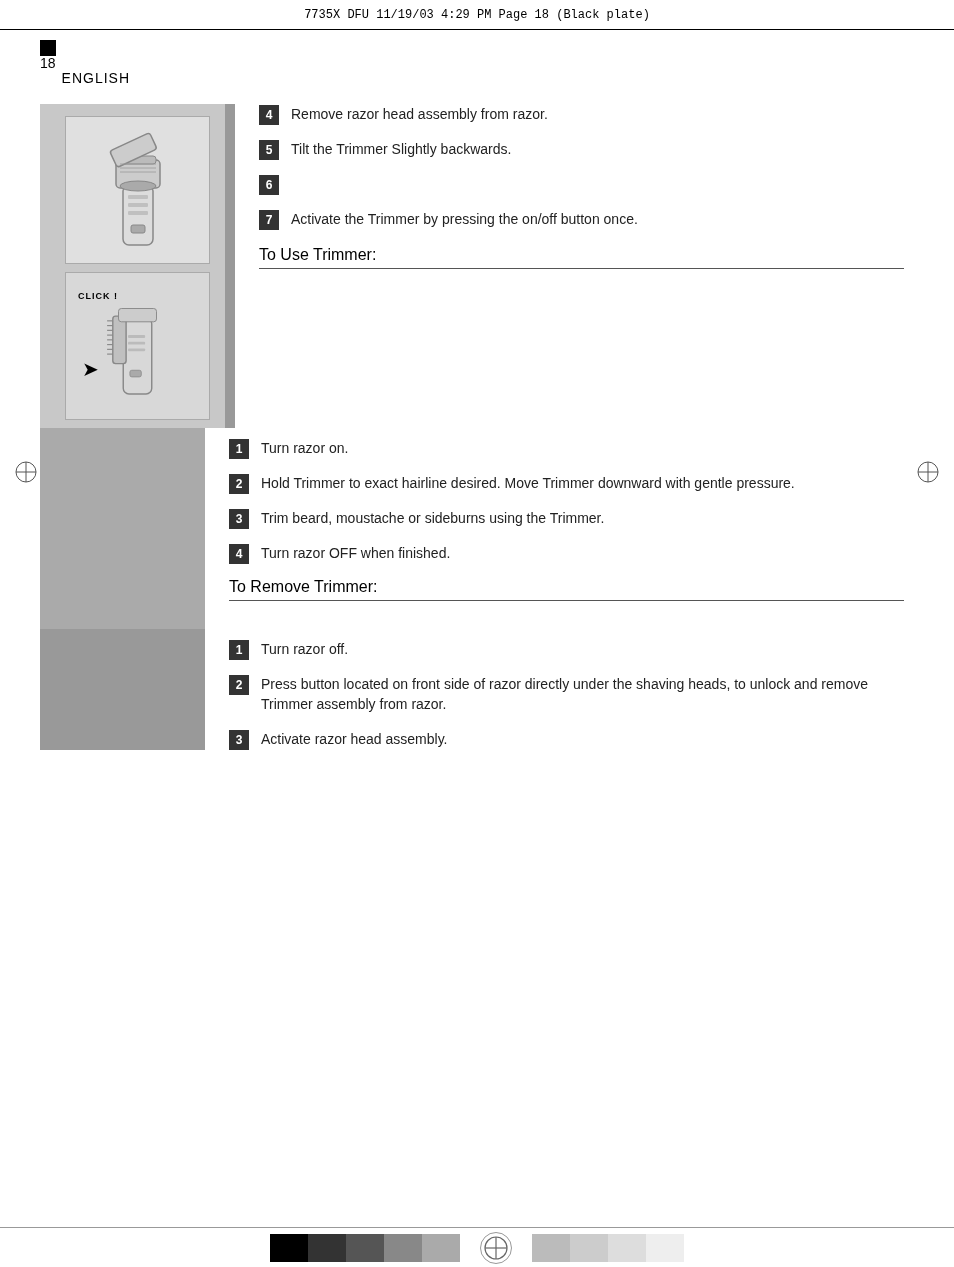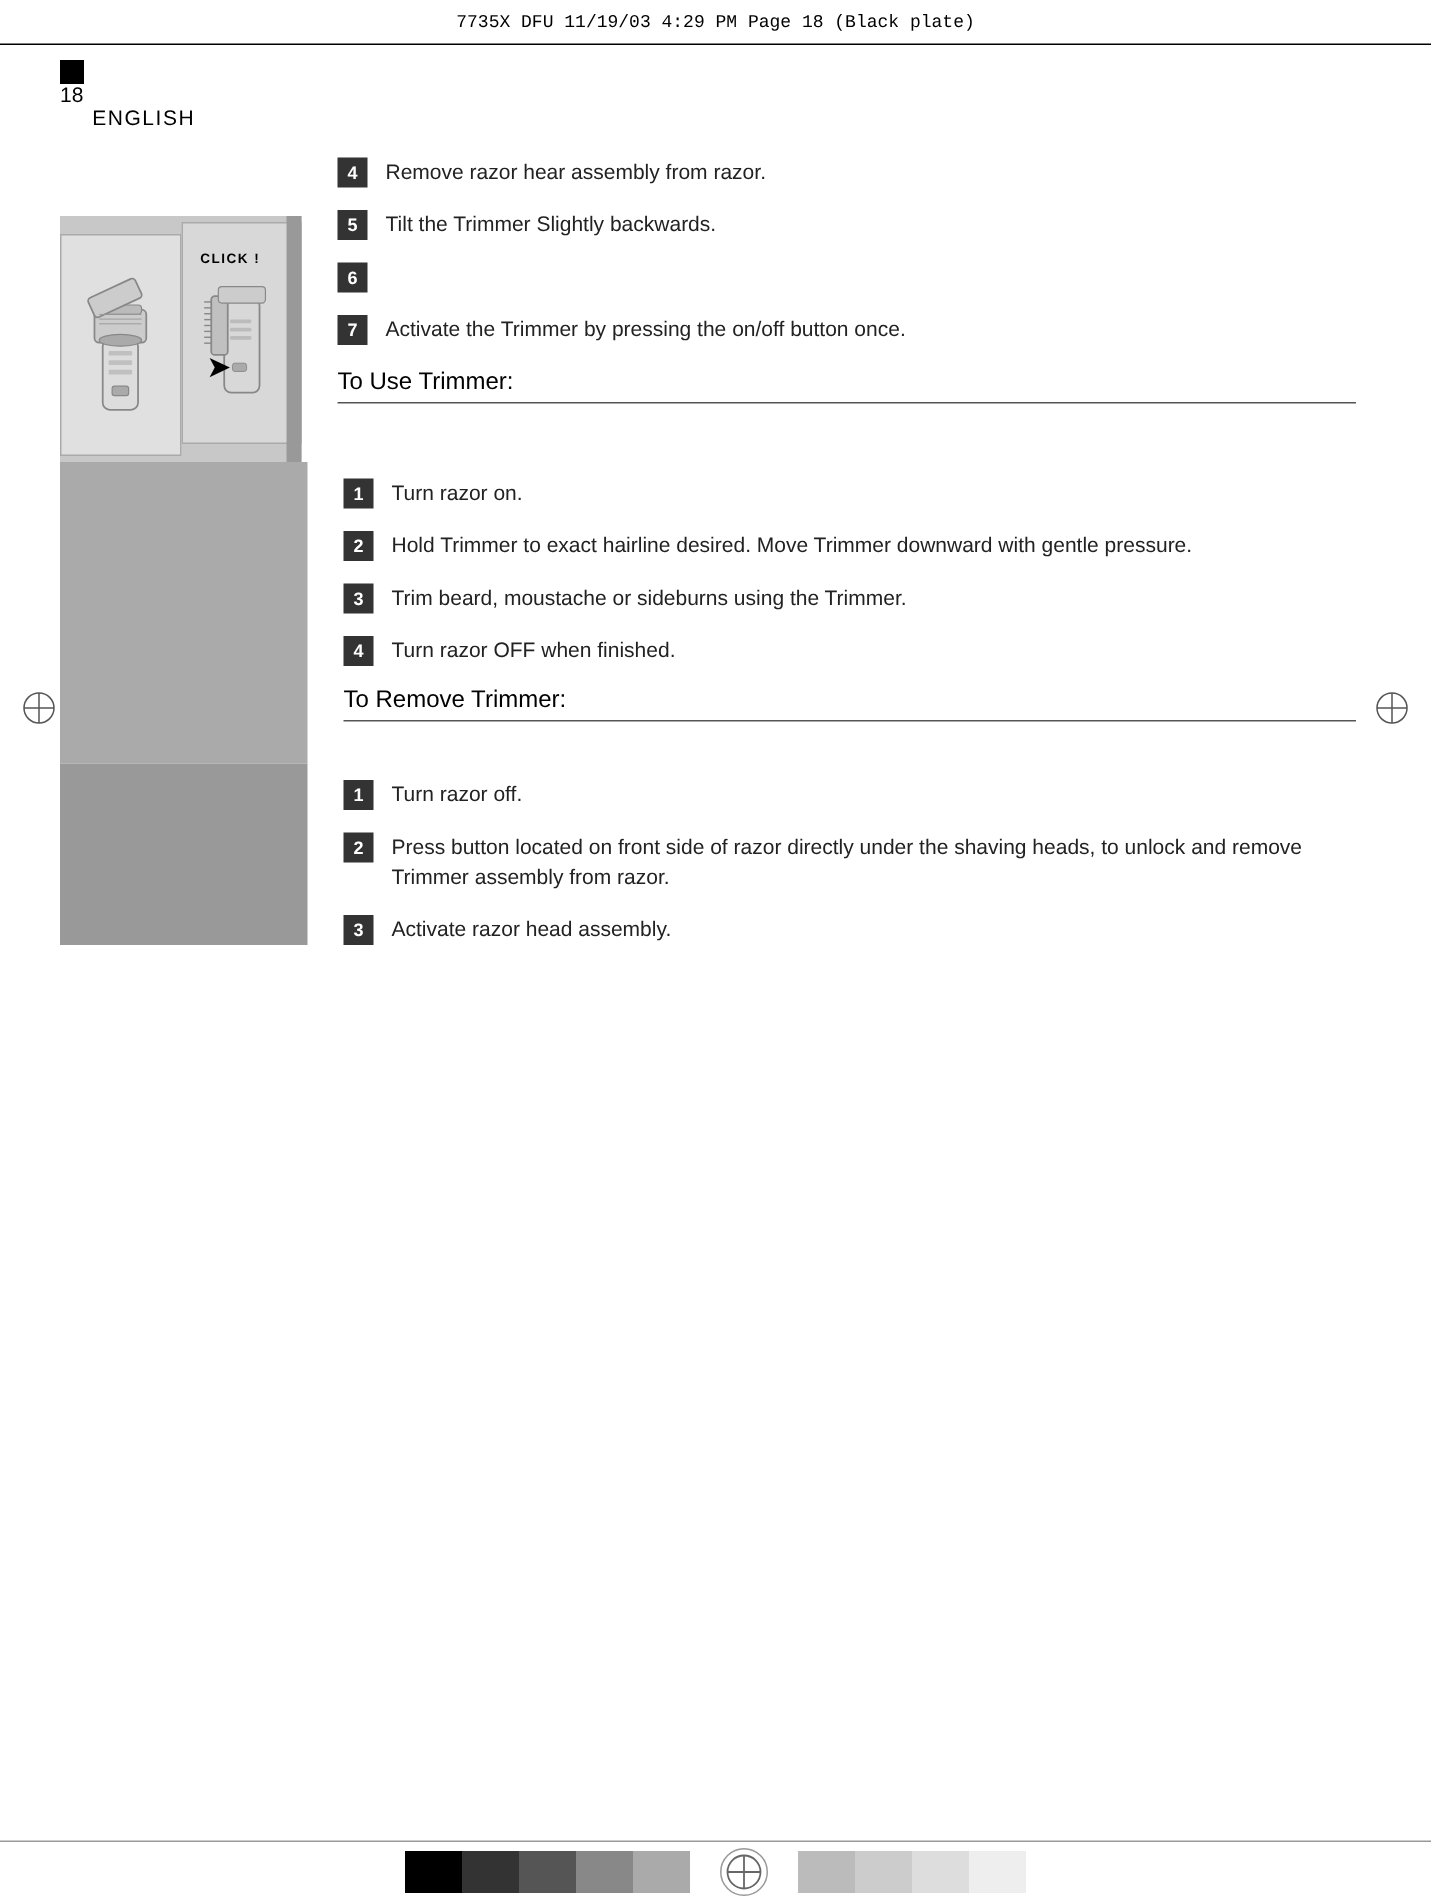--- a/index.html
+++ b/index.html
@@ -97,27 +97,26 @@
     }
 
     
     .two-col {
       display: flex;
       gap: 0;
     }
 
     
     .left-col {
-      width: 161px;
+      width: 195px;
       flex-shrink: 0;
       background: #c8c8c8;
       position: relative;
       display: flex;
-      flex-direction: row;
-      margin-top: 40px;
+      flex-direction: column;
     }
 
     .image-box-top {
       width: 145px;
       height: 148px;
       background: #e0e0e0;
       margin: 12px auto 4px;
       border: 1px solid #aaa;
       display: flex;
       align-items: center;
@@ -313,21 +312,21 @@
         </svg>
       </div>
 
       <div style="position:absolute; right:0; top:0; bottom:0; width:10px; background:#999;"></div>
     </div>
 
     <div class="right-col">
 
       <div class="step-item">
         <span class="step-num">4</span>
-        <span class="step-text">Remove razor hear assembly from razor.</span>
+        <span class="step-text">Remove razor head assembly from razor.</span>
       </div>
 
       <div class="step-item">
         <span class="step-num">5</span>
         <span class="step-text">Tilt the Trimmer Slightly backwards.</span>
       </div>
 
       <div class="step-item">
         <span class="step-num">6</span>
       </div>

